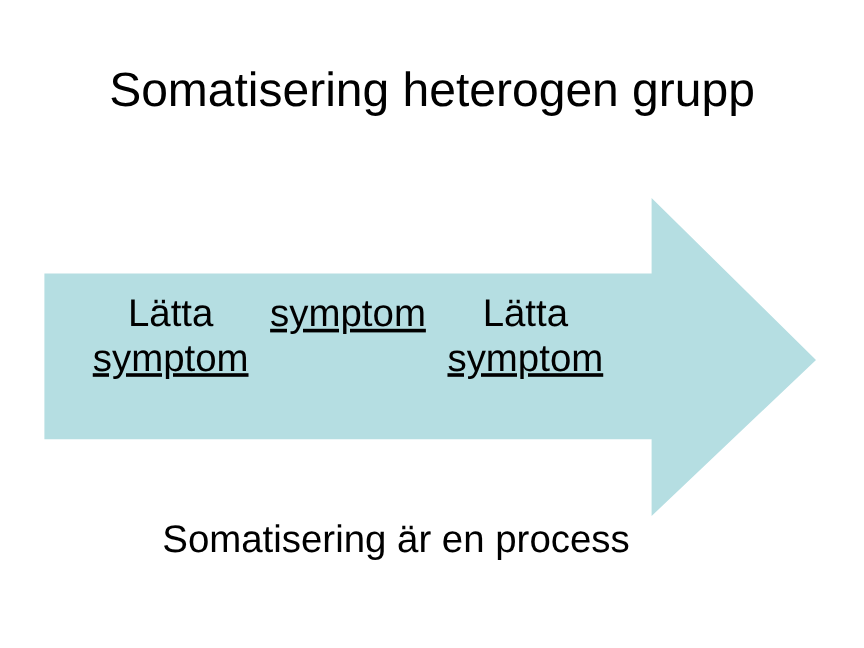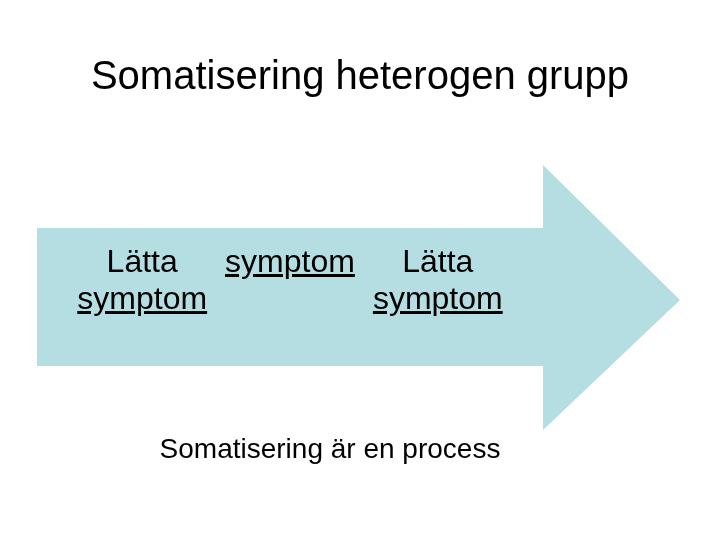--- a/index.html
+++ b/index.html
@@ -70,21 +70,21 @@
   .stage-line1 { display: block; }
   .stage-line2 { display: block; text-decoration: underline; }
 
   
   .slide-caption {
     position: absolute;
     left: 0;
     top: 428px;
     width: 660px;
     text-align: center;
-    font-size: 28px;
+    font-size: 32px;
     line-height: 42px;
     color: #000000;
     white-space: nowrap;
   }
 </style>
 </head>
 <body>
 
 <div id="slide" style="background: rgb(255, 255, 255); color: rgb(0, 0, 0);">
 

